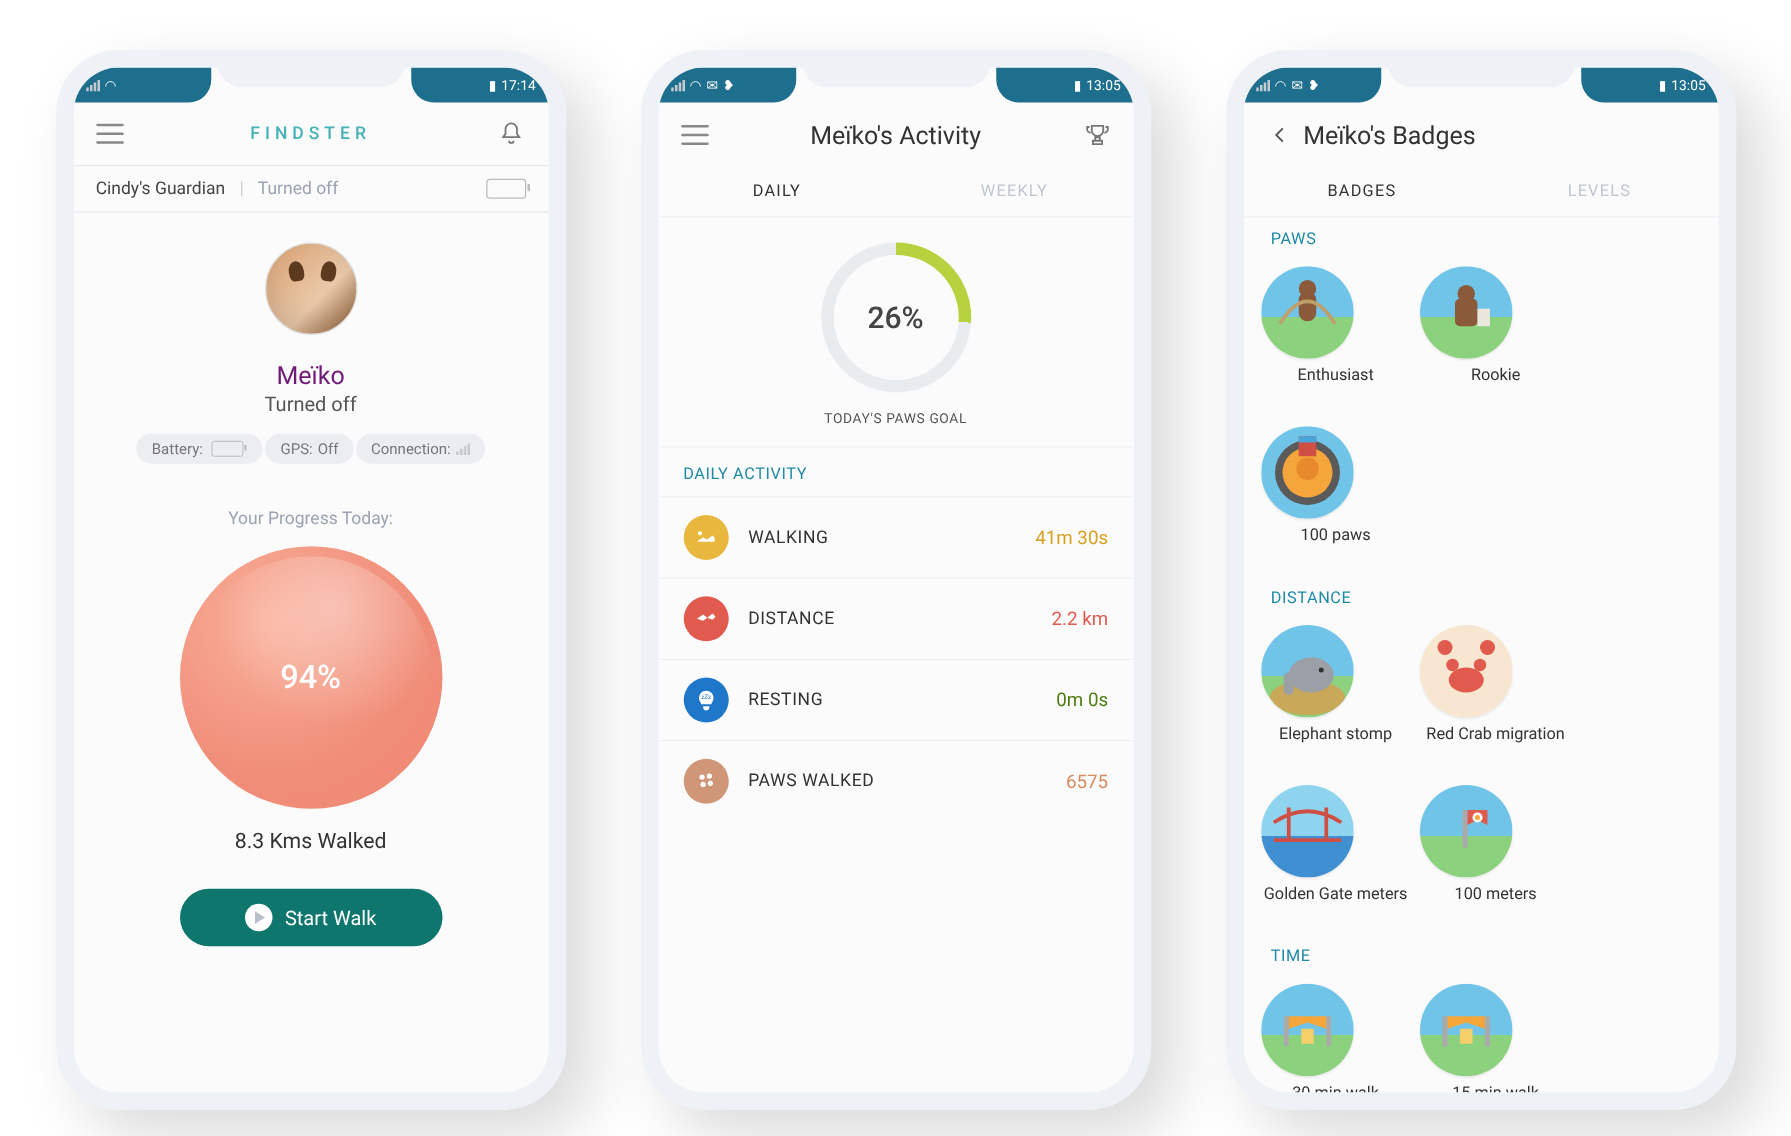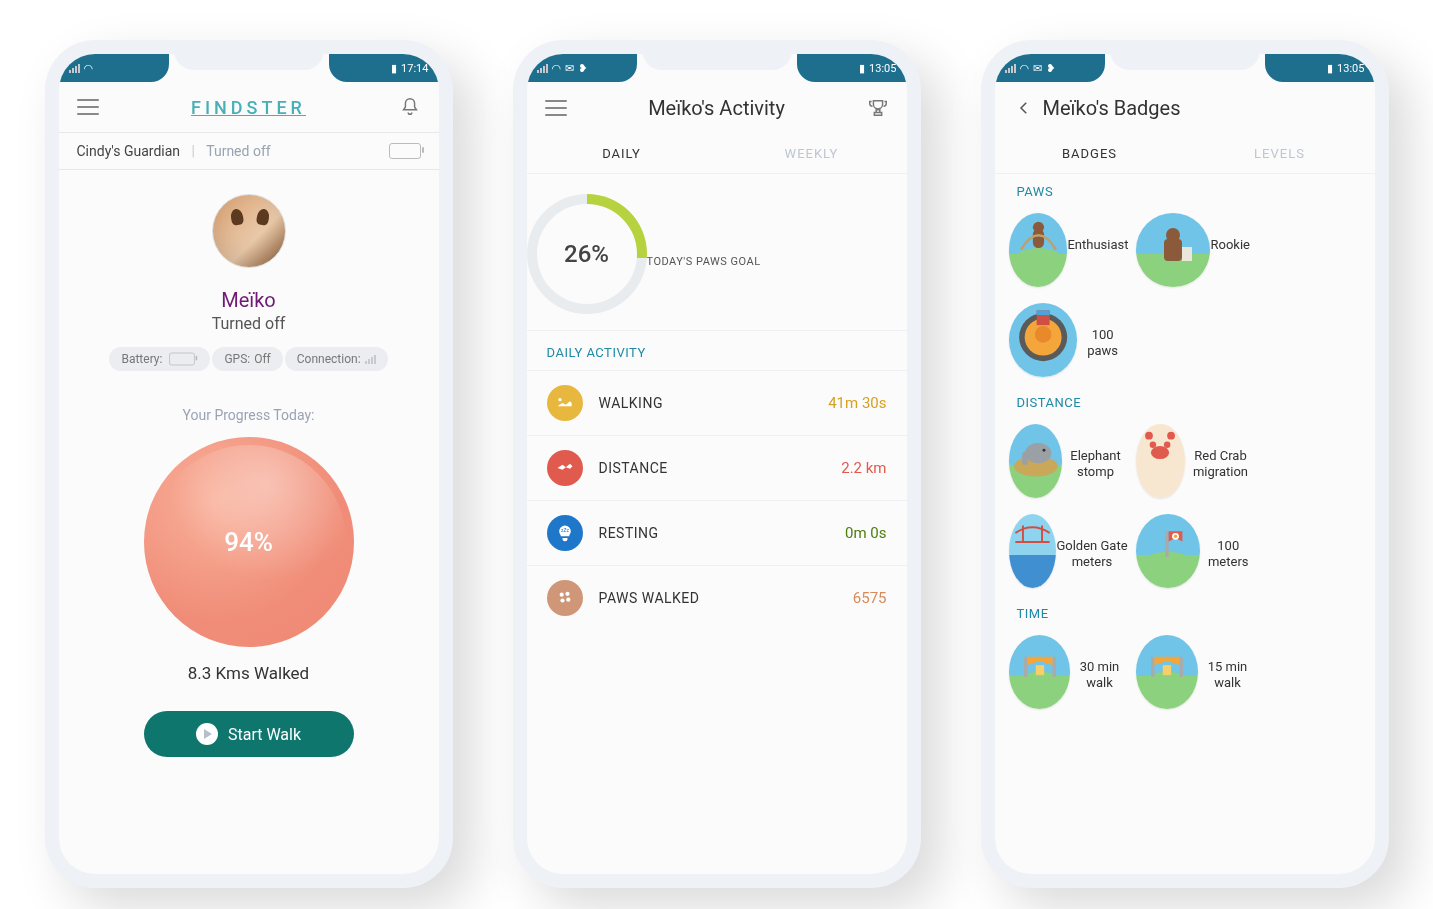--- a/index.html
+++ b/index.html
@@ -10,21 +10,21 @@
   .statusbar{height:28px;position:relative;}
   .sb-left,.sb-right{position:absolute;top:0;height:28px;background:#1e6f8e;display:flex;align-items:center;padding:0 10px;color:#fff;font-size:11px;gap:4px;}
   .sb-left{left:0;width:90px;border-bottom-right-radius:18px;}
   .sb-right{right:0;width:90px;border-bottom-left-radius:18px;justify-content:flex-end;}
   .notch{position:absolute;left:50%;transform:translateX(-50%);top:0;width:150px;height:30px;background:#eef1f5;border-bottom-left-radius:20px;border-bottom-right-radius:20px;z-index:5;}
   
   .appbar{display:flex;align-items:center;justify-content:space-between;padding:14px 18px;}
   .hamb{width:22px;height:16px;display:flex;flex-direction:column;justify-content:space-between;cursor:pointer;}
   .hamb span{height:2px;background:#888;border-radius:2px;}
   .bell{width:22px;height:22px;}
-  .brand{letter-spacing:4px;font-size:18px;color:#46b0b7;font-weight:500;text-decoration:underline;}
+  .brand{letter-spacing:4px;font-size:14px;color:#46b0b7;font-weight:500;}
   .subbar{display:flex;align-items:center;justify-content:space-between;border-top:1px solid #e6e8ec;border-bottom:1px solid #e6e8ec;padding:10px 18px;font-size:14px;color:#444;}
   .battery-icon{width:30px;height:14px;border:1.5px solid #bbb;border-radius:3px;position:relative;display:inline-block;}
   .battery-icon::after{content:"";position:absolute;right:-4px;top:3px;width:2px;height:6px;background:#bbb;border-radius:1px;}
   .battery-icon .fill{position:absolute;left:1px;top:1px;bottom:1px;background:#ccc;border-radius:1px;}
   
   .pet-area{display:flex;flex-direction:column;align-items:center;padding:24px 10px 10px;}
   .avatar{width:72px;height:72px;border-radius:50%;background:linear-gradient(135deg,#d9a071 0%,#e9c9a9 60%,#8d5a32 100%);border:1px solid #ddd;box-shadow:inset 0 -10px 20px rgba(0,0,0,.1);position:relative;overflow:hidden;}
   .avatar::before{content:"";position:absolute;left:18px;top:14px;width:12px;height:16px;background:#5b3a1f;border-radius:60% 60% 40% 40%;transform:rotate(-10deg);} 
   .avatar::after{content:"";position:absolute;right:16px;top:14px;width:12px;height:16px;background:#5b3a1f;border-radius:60% 60% 40% 40%;transform:rotate(10deg);}
   .petname{font-size:20px;color:#701a75;margin-top:20px;}
@@ -40,34 +40,34 @@
   .kms{font-size:17px;color:#333;text-align:center;margin-top:6px;}
   .cta{margin:28px auto 0;width:210px;height:46px;border-radius:26px;background:#0f766e;color:#fff;display:flex;align-items:center;justify-content:center;gap:10px;font-size:16px;cursor:pointer;}
   .play{width:22px;height:22px;border-radius:50%;background:#fff;display:inline-flex;align-items:center;justify-content:center;}
   .play::after{content:"";border-left:8px solid #b8bfcb;border-top:5px solid transparent;border-bottom:5px solid transparent;margin-left:2px;}
   
   .title2{font-size:20px;color:#333;flex:1;text-align:center;}
   .trophy{width:22px;height:22px;}
   .tabs{display:flex;border-bottom:1px solid #eef0f3;}
   .tab{flex:1;text-align:center;padding:12px 0;font-size:13px;letter-spacing:1px;color:#bfc6d0;cursor:pointer;}
   .tab.active{color:#333;}
-  .ring-wrap{display:flex;flex-direction:row;align-items:center;padding:20px 0 16px;}
+  .ring-wrap{display:flex;flex-direction:column;align-items:center;padding:20px 0 16px;}
   .ring{width:120px;height:120px;border-radius:50%;position:relative;background:conic-gradient(#b6d23f 0deg 94deg,#e9ecef 94deg 360deg);display:flex;align-items:center;justify-content:center;}
   .ring::before{content:"";position:absolute;inset:10px;background:#fbfbfc;border-radius:50%;}
   .ring span{position:relative;font-size:24px;color:#444;font-weight:500;}
   .ring-label{font-size:11px;letter-spacing:.5px;color:#555;margin-top:14px;}
   .section-head{padding:14px 20px 10px;font-size:13px;color:#1e8aa6;letter-spacing:.5px;border-top:1px solid #eef0f3;}
   .row{display:flex;align-items:center;padding:14px 20px;border-top:1px solid #eef0f3;}
   .ico{width:36px;height:36px;border-radius:50%;margin-right:16px;display:flex;align-items:center;justify-content:center;color:#fff;}
   .row .label{flex:1;font-size:14px;color:#333;letter-spacing:.5px;}
   .row .value{font-size:15px;}
   
   .cat-head{padding:10px 22px 6px;font-size:13px;color:#1e8aa6;letter-spacing:.5px;}
   .grid{display:flex;flex-wrap:wrap;padding:0 10px;}
-  .badge{width:33.33%;display:flex;flex-direction:row;align-items:center;padding:8px 4px;cursor:pointer;}
+  .badge{width:33.33%;display:flex;flex-direction:column;padding:8px 4px;cursor:pointer;}
   .badge .bico{width:74px;height:74px;border-radius:50%;overflow:hidden;position:relative;box-shadow:0 1px 2px rgba(0,0,0,.1);}
   .sky{position:absolute;inset:0;background:linear-gradient(#6fc4e8 0%,#6fc4e8 55%,#8cd17d 55%,#8cd17d 100%);}
   .sky.full{background:#6fc4e8;}
   .badge .capt{font-size:13px;color:#333;text-align:center;margin-top:6px;line-height:1.25;min-height:32px;}
   .sep{color:#ccc;margin:0 8px;}
   .back{width:22px;height:22px;display:flex;align-items:center;justify-content:center;cursor:pointer;color:#555;}
   svg{display:block;}
 </style>
 </head>
 <body>

